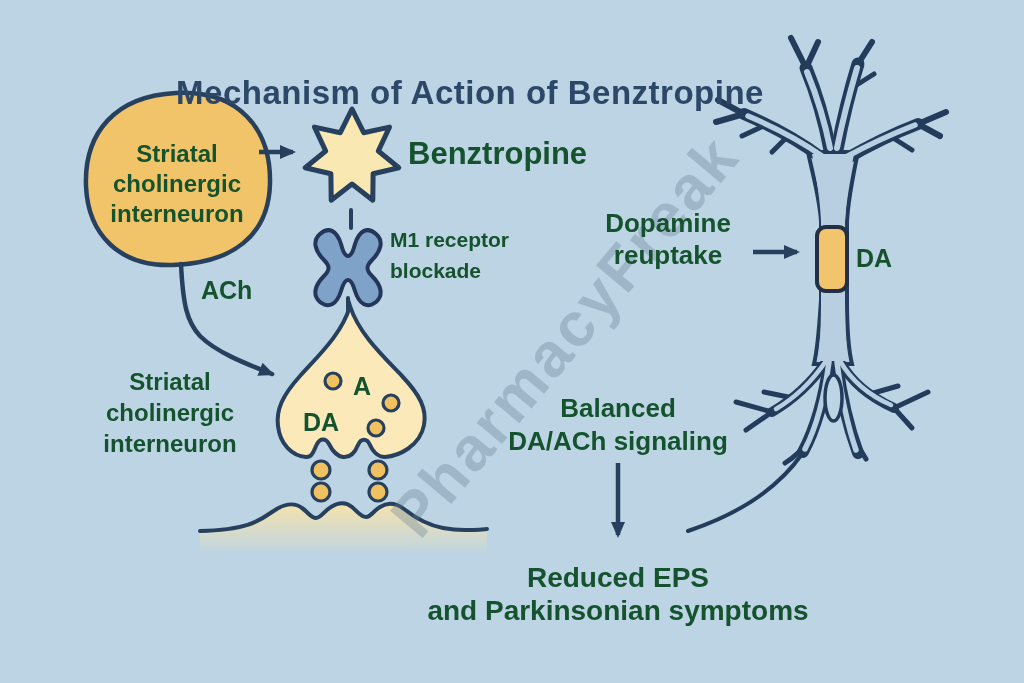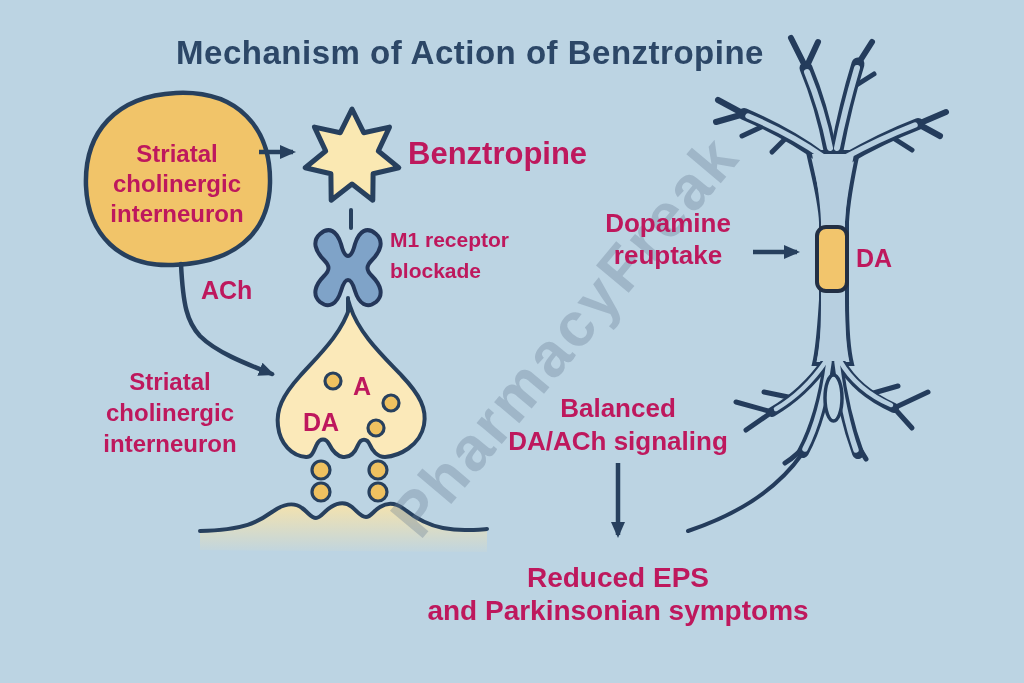--- a/index.html
+++ b/index.html
@@ -8,25 +8,25 @@
     width:1024px;height:683px;
     background:#BCD4E3;
     overflow:hidden;
     font-family:"Liberation Sans", sans-serif;
     color:#2B4566;
   }
   .stage svg{position:absolute;left:0;top:0;}
   .lbl{
     position:absolute;
     font-weight:700;
-    color:#be185d;
+    color:#14532d;
     white-space:nowrap;
   }
   .center{text-align:center;white-space:normal;}
-  .title{font-size:33px;letter-spacing:.5px;color:#2C4767;}
+  .title{font-size:33px;letter-spacing:.5px;color:#2C4767;margin-top:40px;}
   .watermark{
     position:absolute;
     left:285px;top:300px;width:560px;height:72px;
     font-size:62px;font-weight:700;letter-spacing:3px;
     color:rgba(100,122,145,0.33);
     text-align:center;
     transform:rotate(-50deg);
     transform-origin:center center;
     pointer-events:none;
   }

